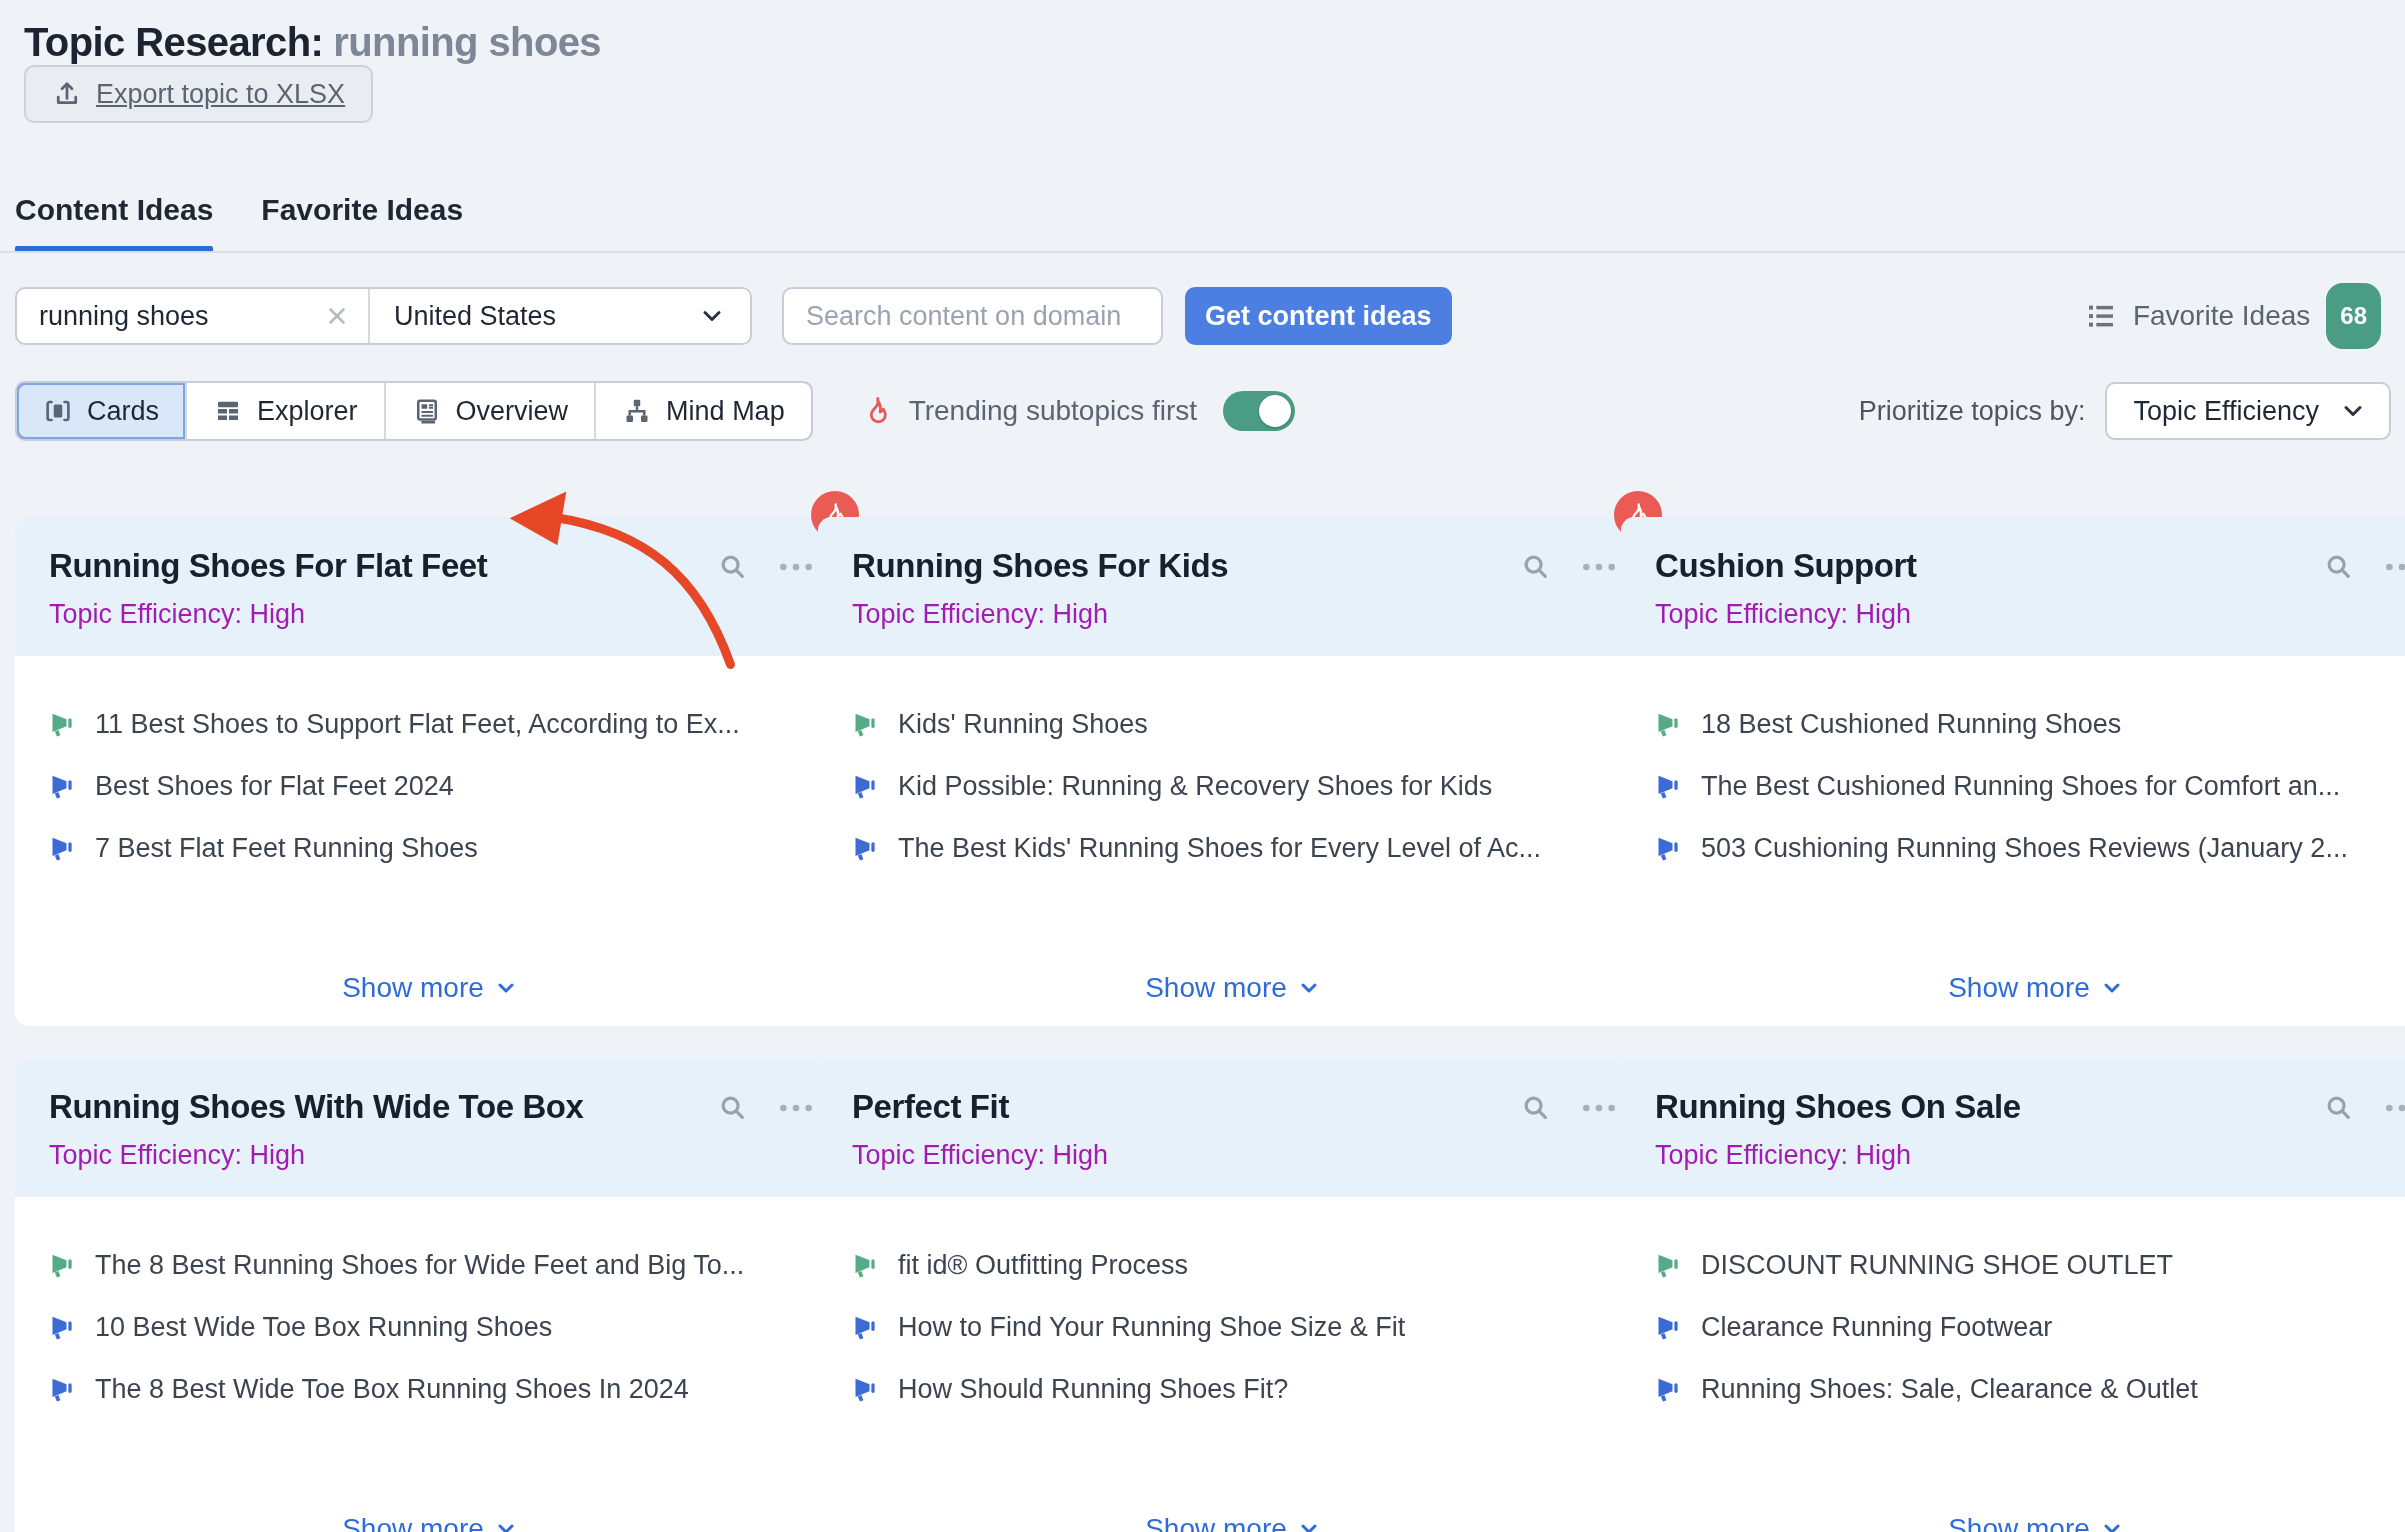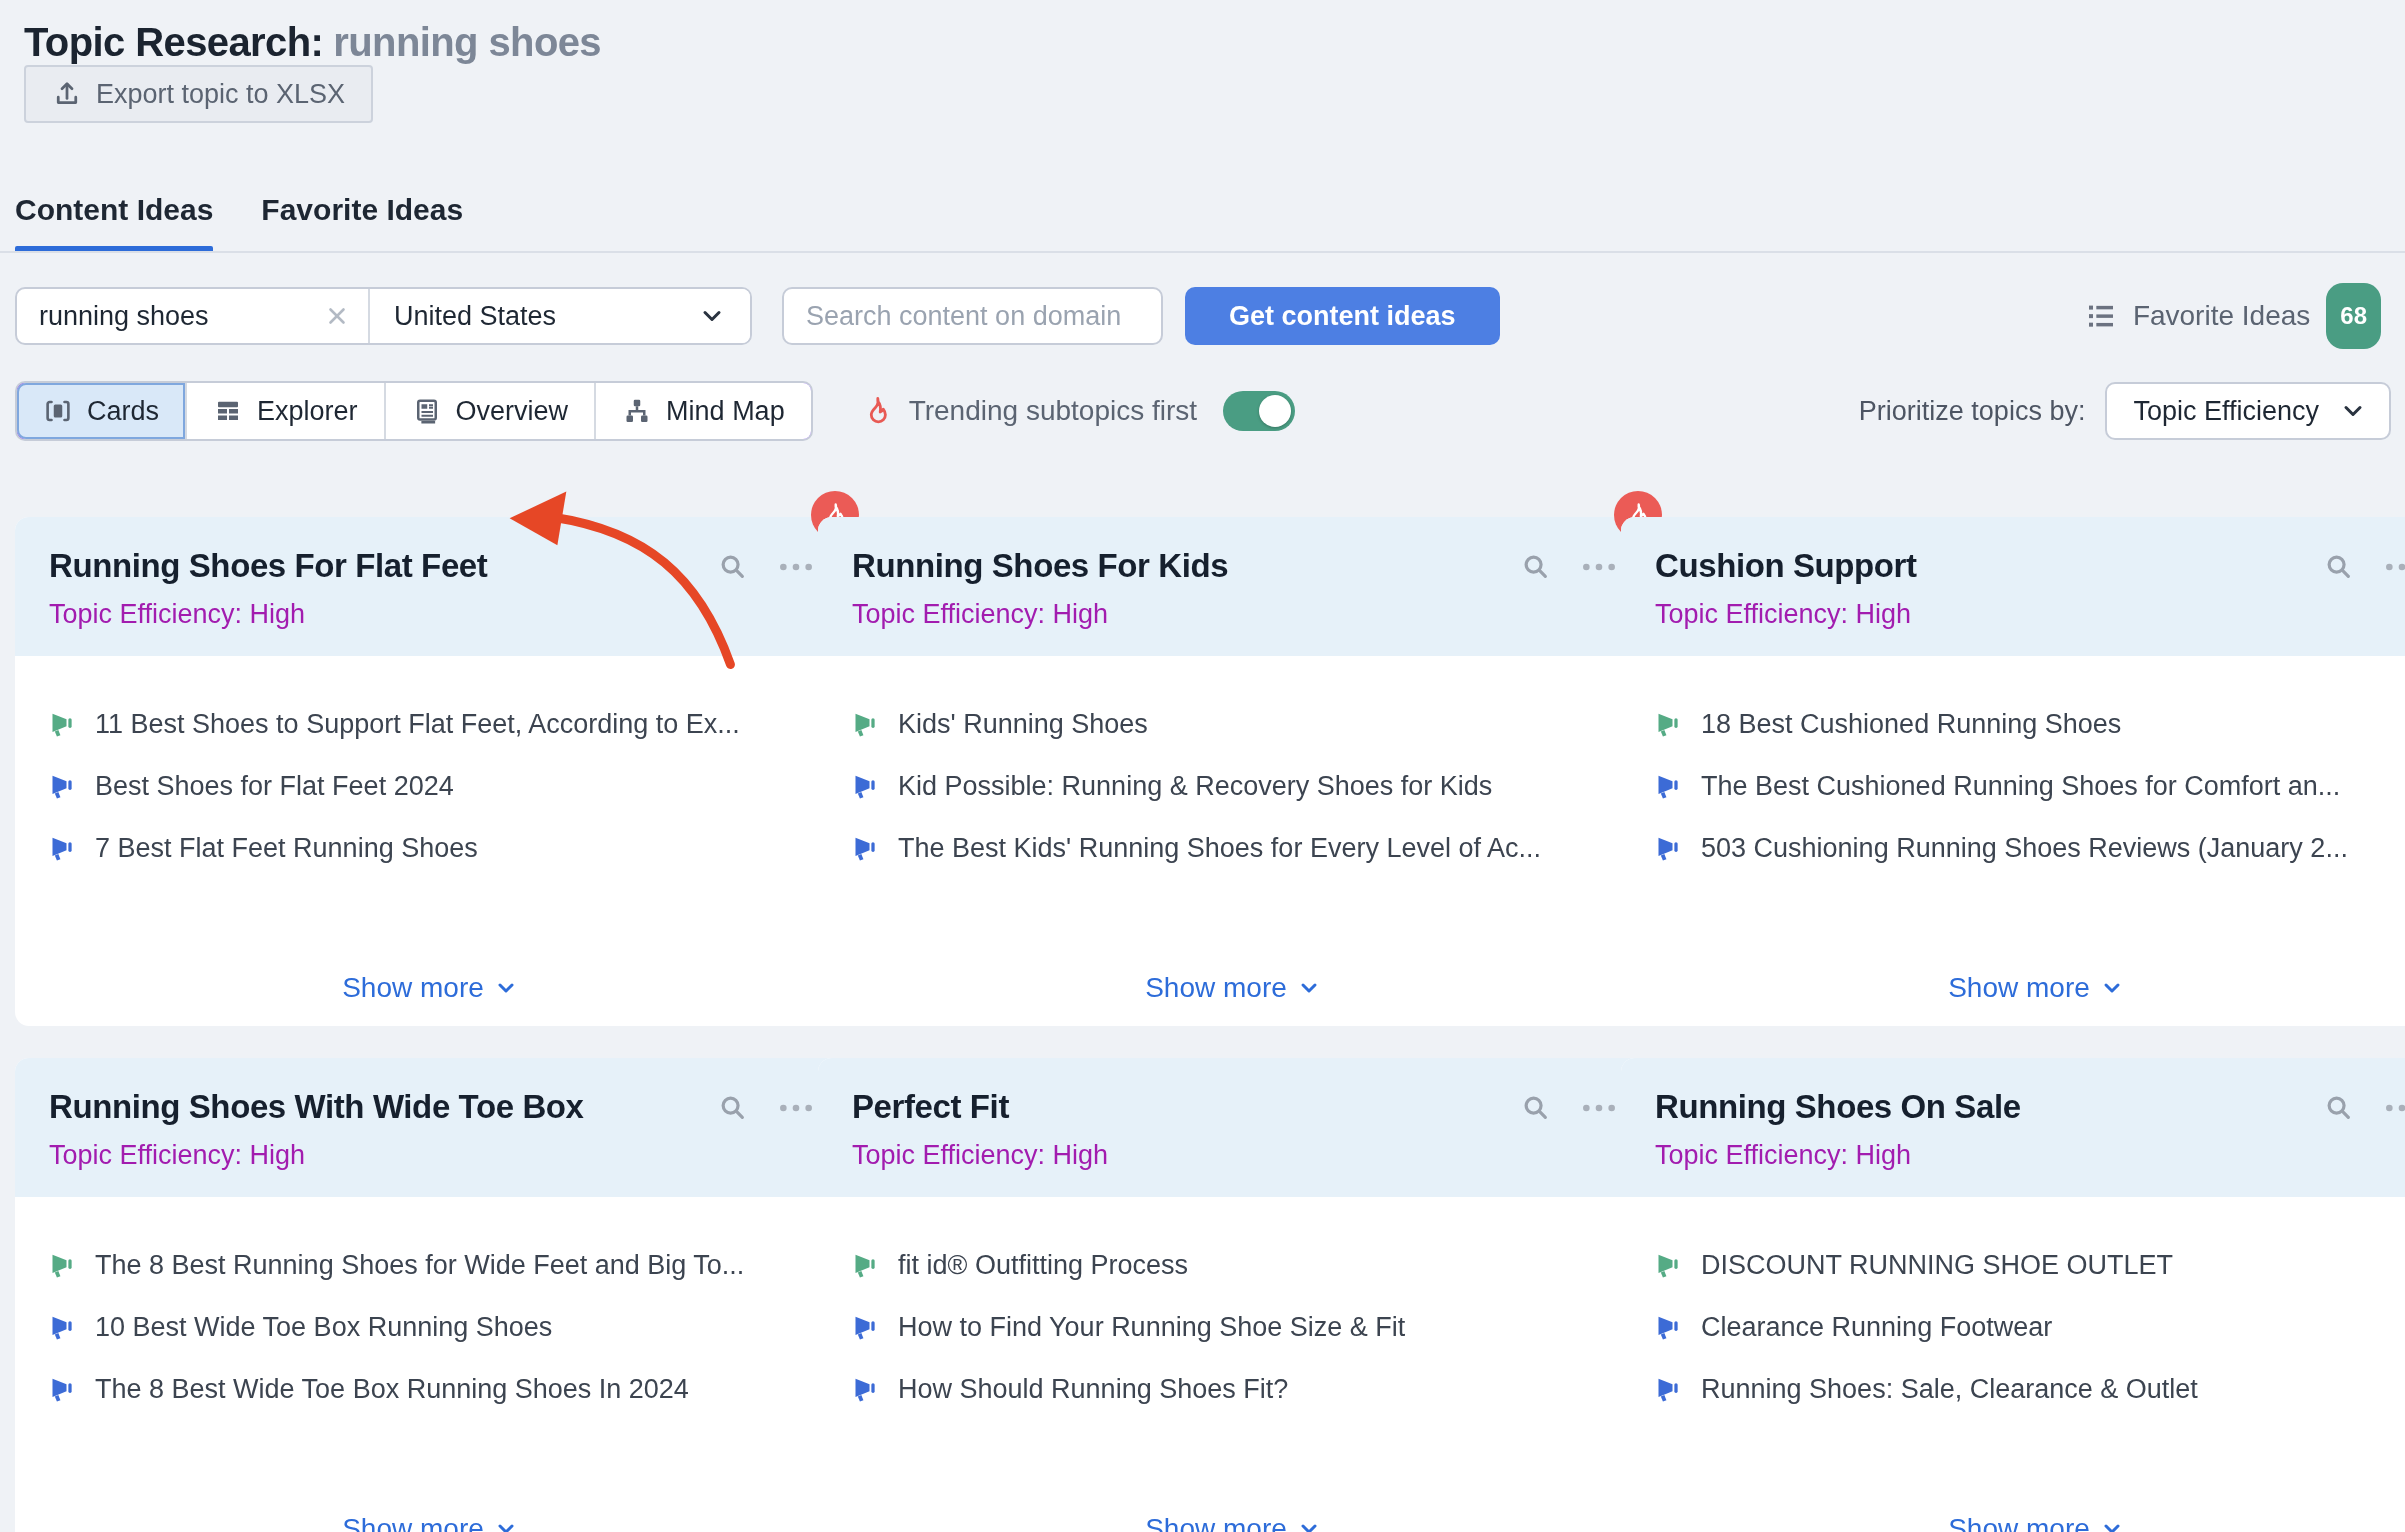--- a/index.html
+++ b/index.html
@@ -9,22 +9,22 @@
     background:#eff2f6; color:#1b2430; position:relative;
   }
   .page { width:2406px; height:1532px; position:relative; }
 
   
   .top-row { display:flex; justify-content:center; align-items:flex-start; padding:16px 22px 0 24px;flex-direction:column; }
   .page-title { font-size:40px; font-weight:700; letter-spacing:-0.6px; padding-top:4px;}
   .page-title .query { color:#7d8797; margin-left:10px; font-weight:700;}
   .export-btn {
     display:flex; align-items:center; gap:14px; height:58px; padding:0 26px;
-    background:#e9ecf1; border:2px solid #ccd2dc; border-radius:4px;
-    color:#5b6472; font-size:27px; cursor:pointer;
+    background:#e9ecf1; border:2px solid #ccd2dc; border-radius:10px;
+    color:#5b6472; font-size:27px; cursor:pointer;text-decoration:underline;
   }
   .export-btn svg { width:30px; height:30px; stroke:#5b6472; stroke-width:2.2; fill:none; stroke-linecap:round; stroke-linejoin:round;}
 
   
   .tabs-row { padding:0 12px 0 15px; margin-top:70px; position:relative; }
   .tabs { display:flex; gap:48px; }
   .tab { font-size:30px; font-weight:600; color:#1e2733; padding-bottom:26px; cursor:pointer; position:relative;}
   .tab.active::after { content:""; position:absolute; left:0; right:0; bottom:0; height:7px; background:#2d6cd9; border-radius:2px;}
   .tabs-divider { position:absolute; left:0; right:0; bottom:0; height:2px; background:#dadfe7; }
 
@@ -32,21 +32,21 @@
   .search-row { margin:34px 15px 0 15px; display:flex; align-items:center; height:58px; }
   .query-group { display:flex; height:58px; border:2px solid #c6ccd8; border-radius:10px; background:#fff; overflow:hidden; }
   .query-wrap { display:flex; align-items:center; width:353px; padding:0 18px 0 22px; border-right:2px solid #d5dae2;}
   .query-wrap input { border:none; outline:none; font-size:27px; color:#1e2733; width:100%; font-family:inherit; background:transparent;}
   .clear-x { width:26px; height:26px; flex:0 0 auto; cursor:pointer; }
   .clear-x svg { width:26px; height:26px; stroke:#b3bac4; stroke-width:2.4; stroke-linecap:round;}
   .region-select { display:flex; align-items:center; justify-content:space-between; width:380px; padding:0 24px; font-size:27px; color:#1e2733; cursor:pointer; background:#fff;}
   .chev { width:28px; height:28px; stroke:#2a3340; stroke-width:2.6; fill:none; stroke-linecap:round; stroke-linejoin:round;}
   .domain-input { margin-left:30px; width:381px; height:58px; border:2px solid #c6ccd8; border-radius:10px; background:#fff; padding:0 22px; font-size:27px; color:#1e2733; font-family:inherit; outline:none;}
   .domain-input::placeholder { color:#9aa3b0; }
-  .cta-btn { margin-left:22px; height:58px; padding:0 44px; background:#4d7fe3; border:none; border-radius:10px; color:#fff; font-size:27px; font-weight:600; font-family:inherit; cursor:pointer;}
+  .cta-btn { margin-left:22px; height:58px; padding:0 20px; background:#4d7fe3; border:none; border-radius:10px; color:#fff; font-size:27px; font-weight:600; font-family:inherit; cursor:pointer;}
   .favorites { margin-left:auto; display:flex; align-items:center; gap:16px; cursor:pointer; padding-right:10px;}
   .favorites svg.list-ic { width:32px; height:32px; }
   .favorites .fav-label { font-size:28px; color:#5b6472; }
   .fav-badge { background:#4a9d83; color:#fff; font-size:24px; font-weight:600; border-radius:17px; padding:19px 14px; }
 
   
   .view-row { margin:36px 15px 0 15px; display:flex; align-items:center; height:60px;}
   .segmented { display:flex; height:60px; background:#8b5cf6; border:2px solid #c6ccd8; border-radius:10px; overflow:hidden;}
   .segment { display:flex; align-items:center; gap:14px; padding:0 26px; font-size:27px; color:#1e2733; border-right:2px solid #d5dae2; cursor:pointer; background:#fff;}
   .segment:last-child { border-right:none; }

